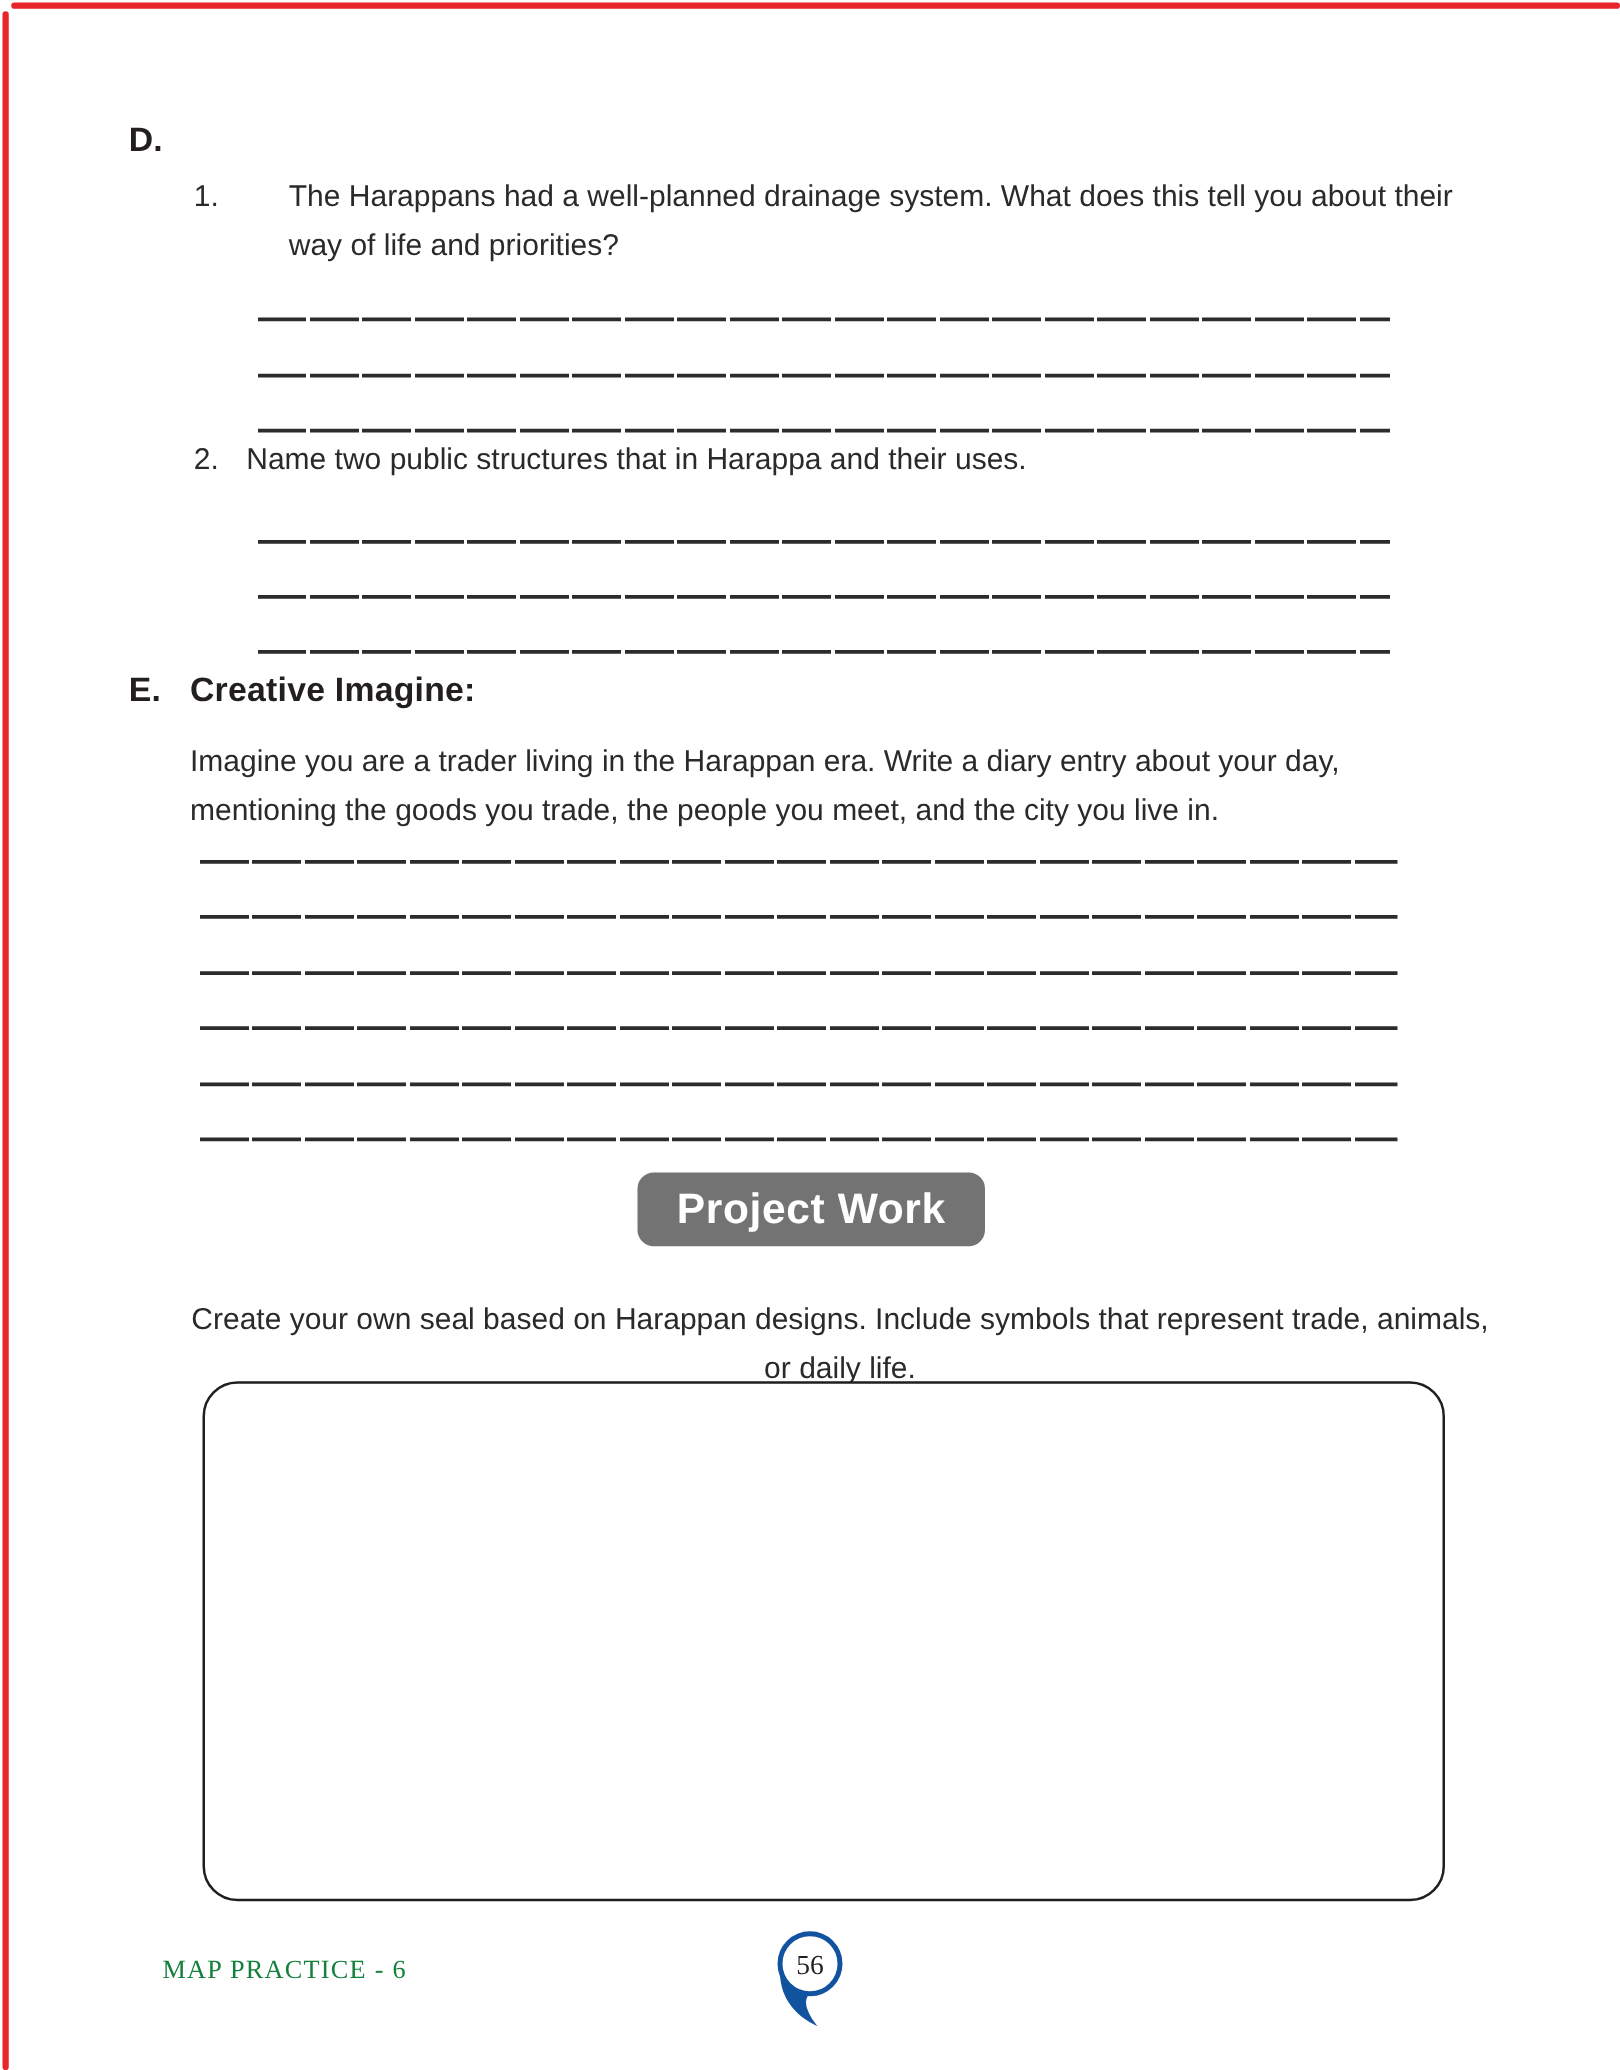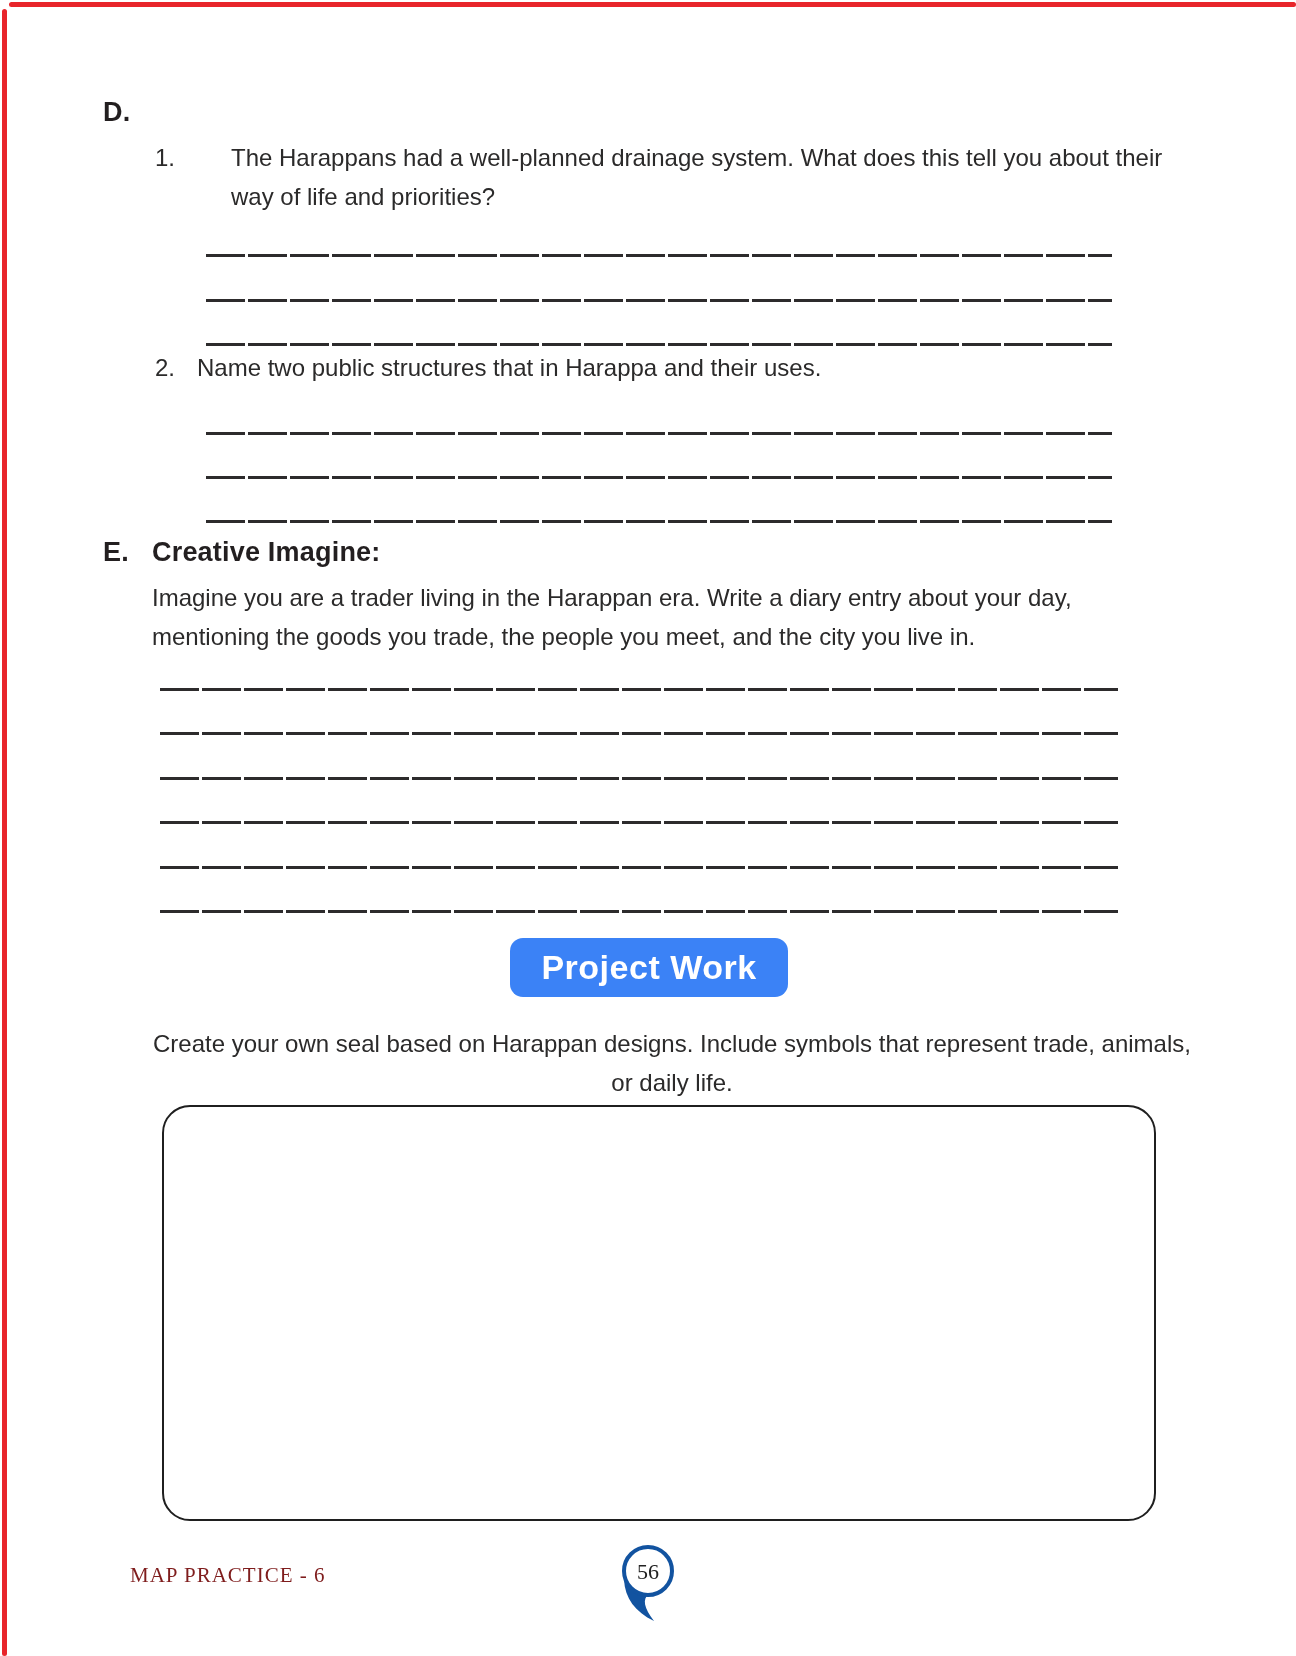--- a/index.html
+++ b/index.html
@@ -15,42 +15,42 @@
   
   .edge-top{position:absolute;top:2px;left:9px;right:0;height:5px;background:#e8252b;border-radius:3px;}
   .edge-left{position:absolute;left:2px;top:9px;bottom:0;width:5px;background:#e8252b;border-radius:3px;}
 
   .sec-heading{position:absolute;display:flex;font-weight:bold;font-size:27px;line-height:33px;color:#231f20;letter-spacing:0.2px;}
   .sec-heading .letter{width:49px;flex:0 0 49px;}
 
   .question{position:absolute;display:flex;font-size:24px;line-height:39px;color:#2b2a2a;}
   .question .qnum{width:42px;flex:0 0 42px;}
 
-  .para{position:absolute;font-size:24px;line-height:39px;color:#2b2a2a;}
+  .para{position:absolute;font-size:24px;line-height:39px;color:#2b2a2a;margin-top:12px;}
 
   .ans-line{
     position:absolute;height:3px;
     background:repeating-linear-gradient(90deg,#2d2b2c 0px,#2d2b2c 39px,#ffffff 39px,#ffffff 42px);
   }
 
   .pw-badge{
     position:absolute;left:510px;top:938px;width:278px;height:59px;
-    background:#3b82f6;border-radius:13px;
+    background:#737373;border-radius:13px;
     display:flex;align-items:center;justify-content:center;
     color:#ffffff;font-weight:bold;font-size:34px;letter-spacing:0.5px;
   }
 
   .seal-box{
     position:absolute;left:162px;top:1105px;width:990px;height:412px;
     border:2.5px solid #1f1f1f;border-radius:28px;background:#ffffff;
   }
 
   .footer-title{
     position:absolute;left:130px;top:1563px;
-    font-family:"Liberation Serif", serif;font-size:21px;letter-spacing:1px;color:#7f1d1d;
+    font-family:"Liberation Serif", serif;font-size:21px;letter-spacing:1px;color:#15803d;
   }
   .page-badge{position:absolute;left:610px;top:1540px;width:76px;height:84px;}
   .page-badge text{font-family:"Liberation Serif", serif;font-size:22px;fill:#222222;}
 </style>
 </head>
 <body>
 
 <div class="page">
 
   <div class="edge-top"></div>

